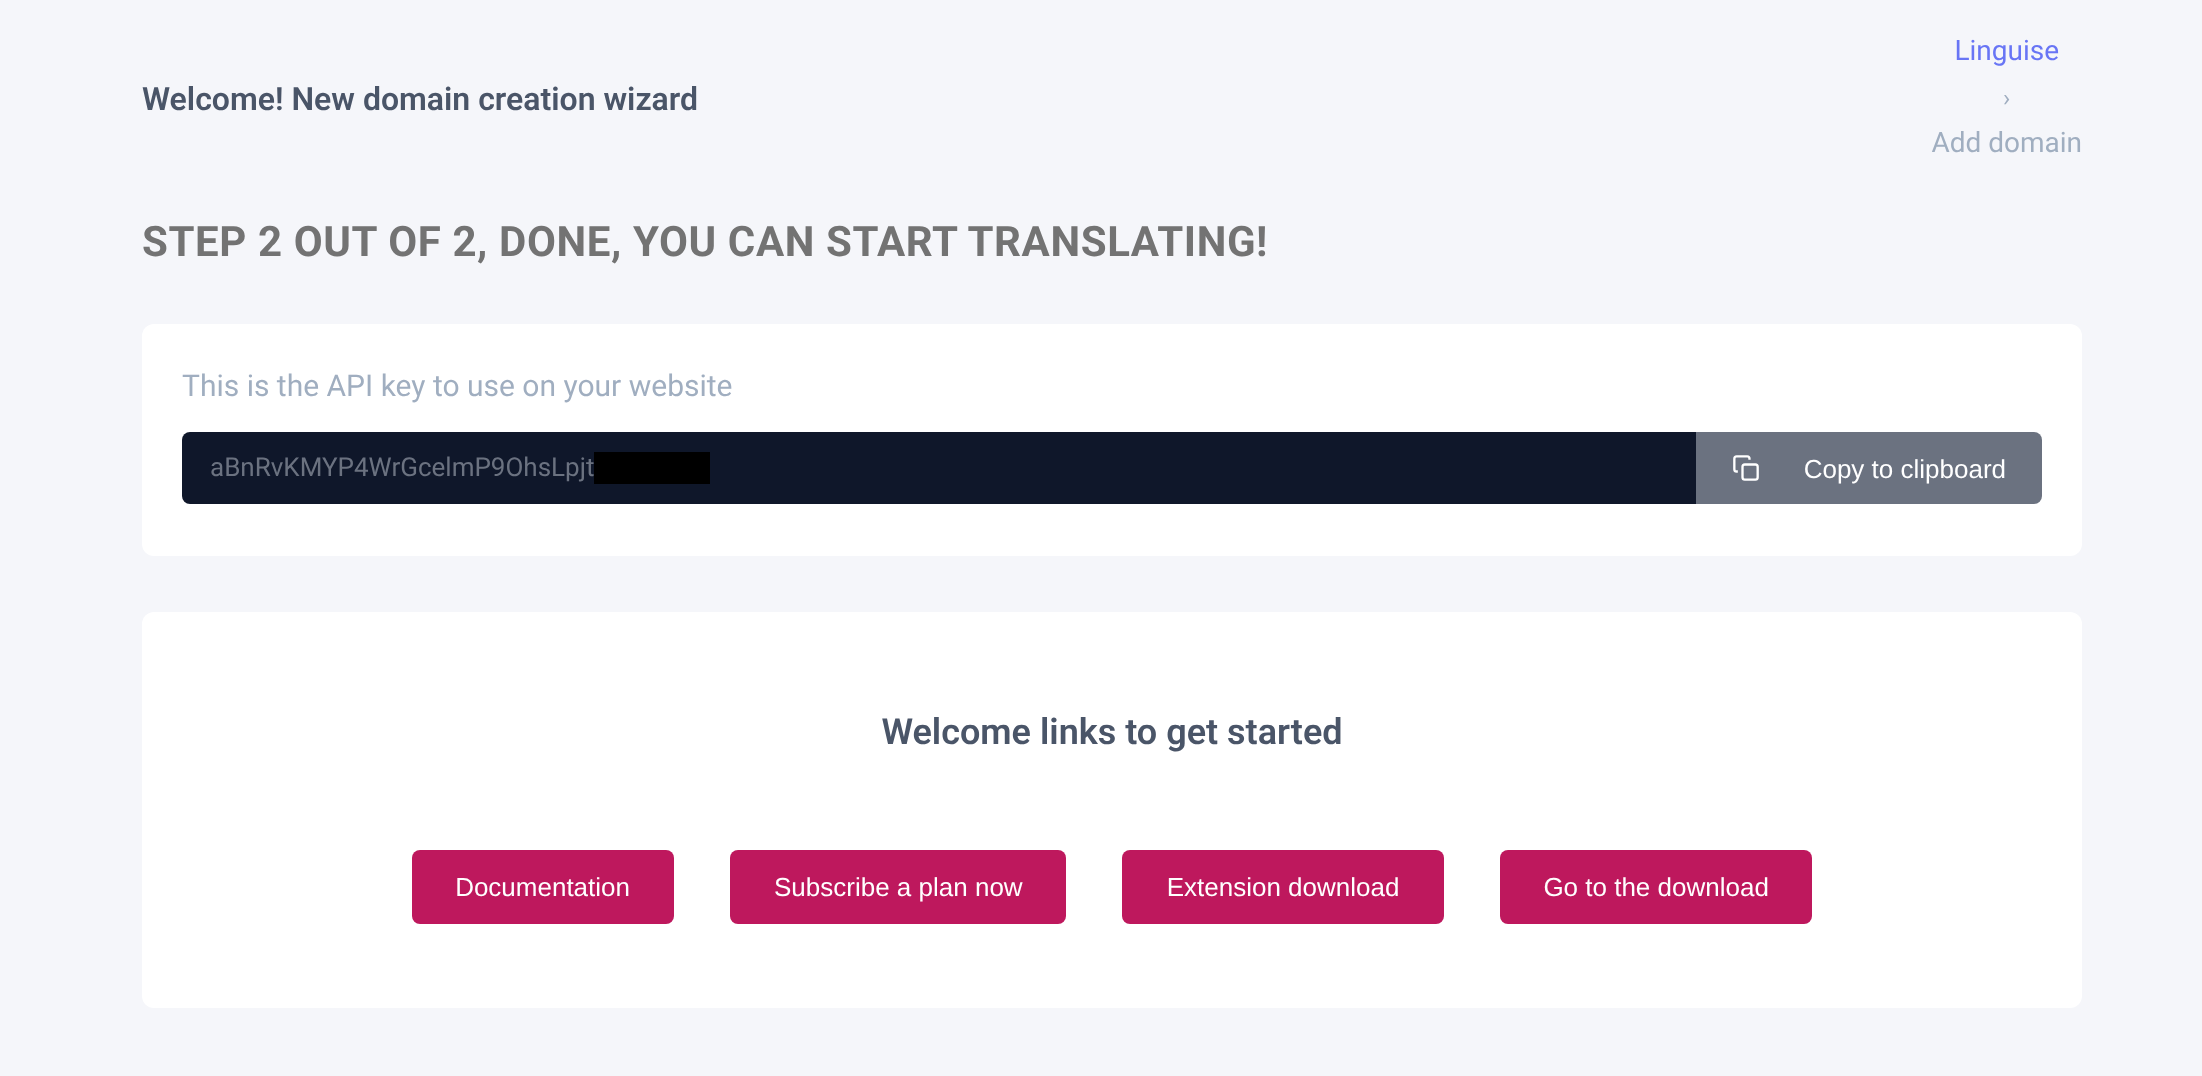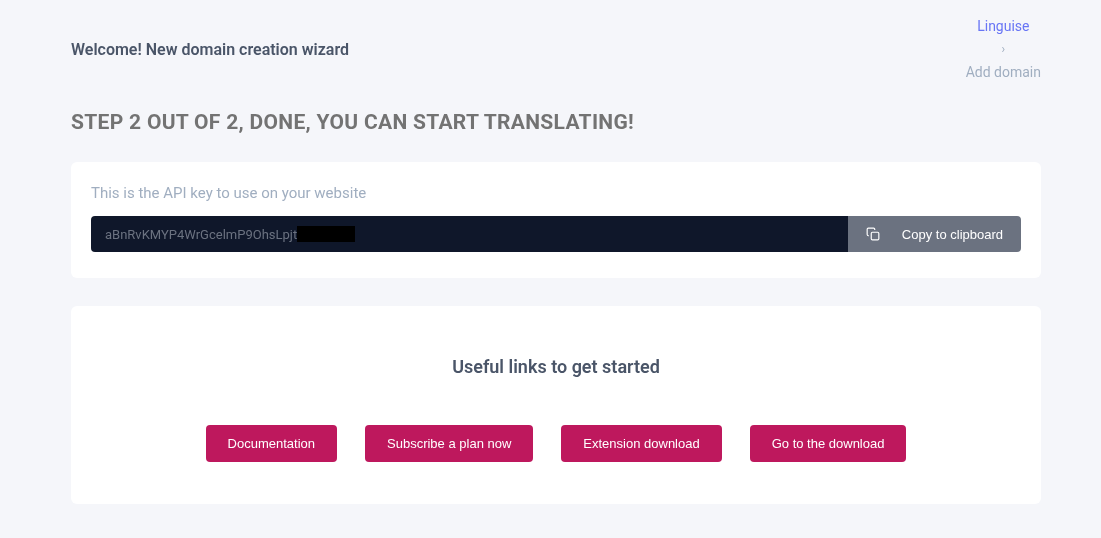--- a/index.html
+++ b/index.html
@@ -164,21 +164,21 @@
         <svg class="copy-icon" viewBox="0 0 24 24" fill="none" stroke="currentColor" stroke-width="2">
           <rect x="9" y="9" width="13" height="13" rx="2" ry="2"></rect>
           <path d="M5 15H4a2 2 0 0 1-2-2V4a2 2 0 0 1 2-2h9a2 2 0 0 1 2 2v1"></path>
         </svg>
         <span>Copy to clipboard</span>
       </button>
     </div>
   </div>
 
   <div class="links-card">
-    <h2 class="links-heading">Useful links to get started</h2>
+    <h2 class="links-heading">Welcome links to get started</h2>
     <div class="button-row">
       <button class="link-button">Documentation</button>
       <button class="link-button">Subscribe a plan now</button>
       <button class="link-button">Extension download</button>
       <button class="link-button">Go to the download</button>
     </div>
   </div>
 
 </div>
 

